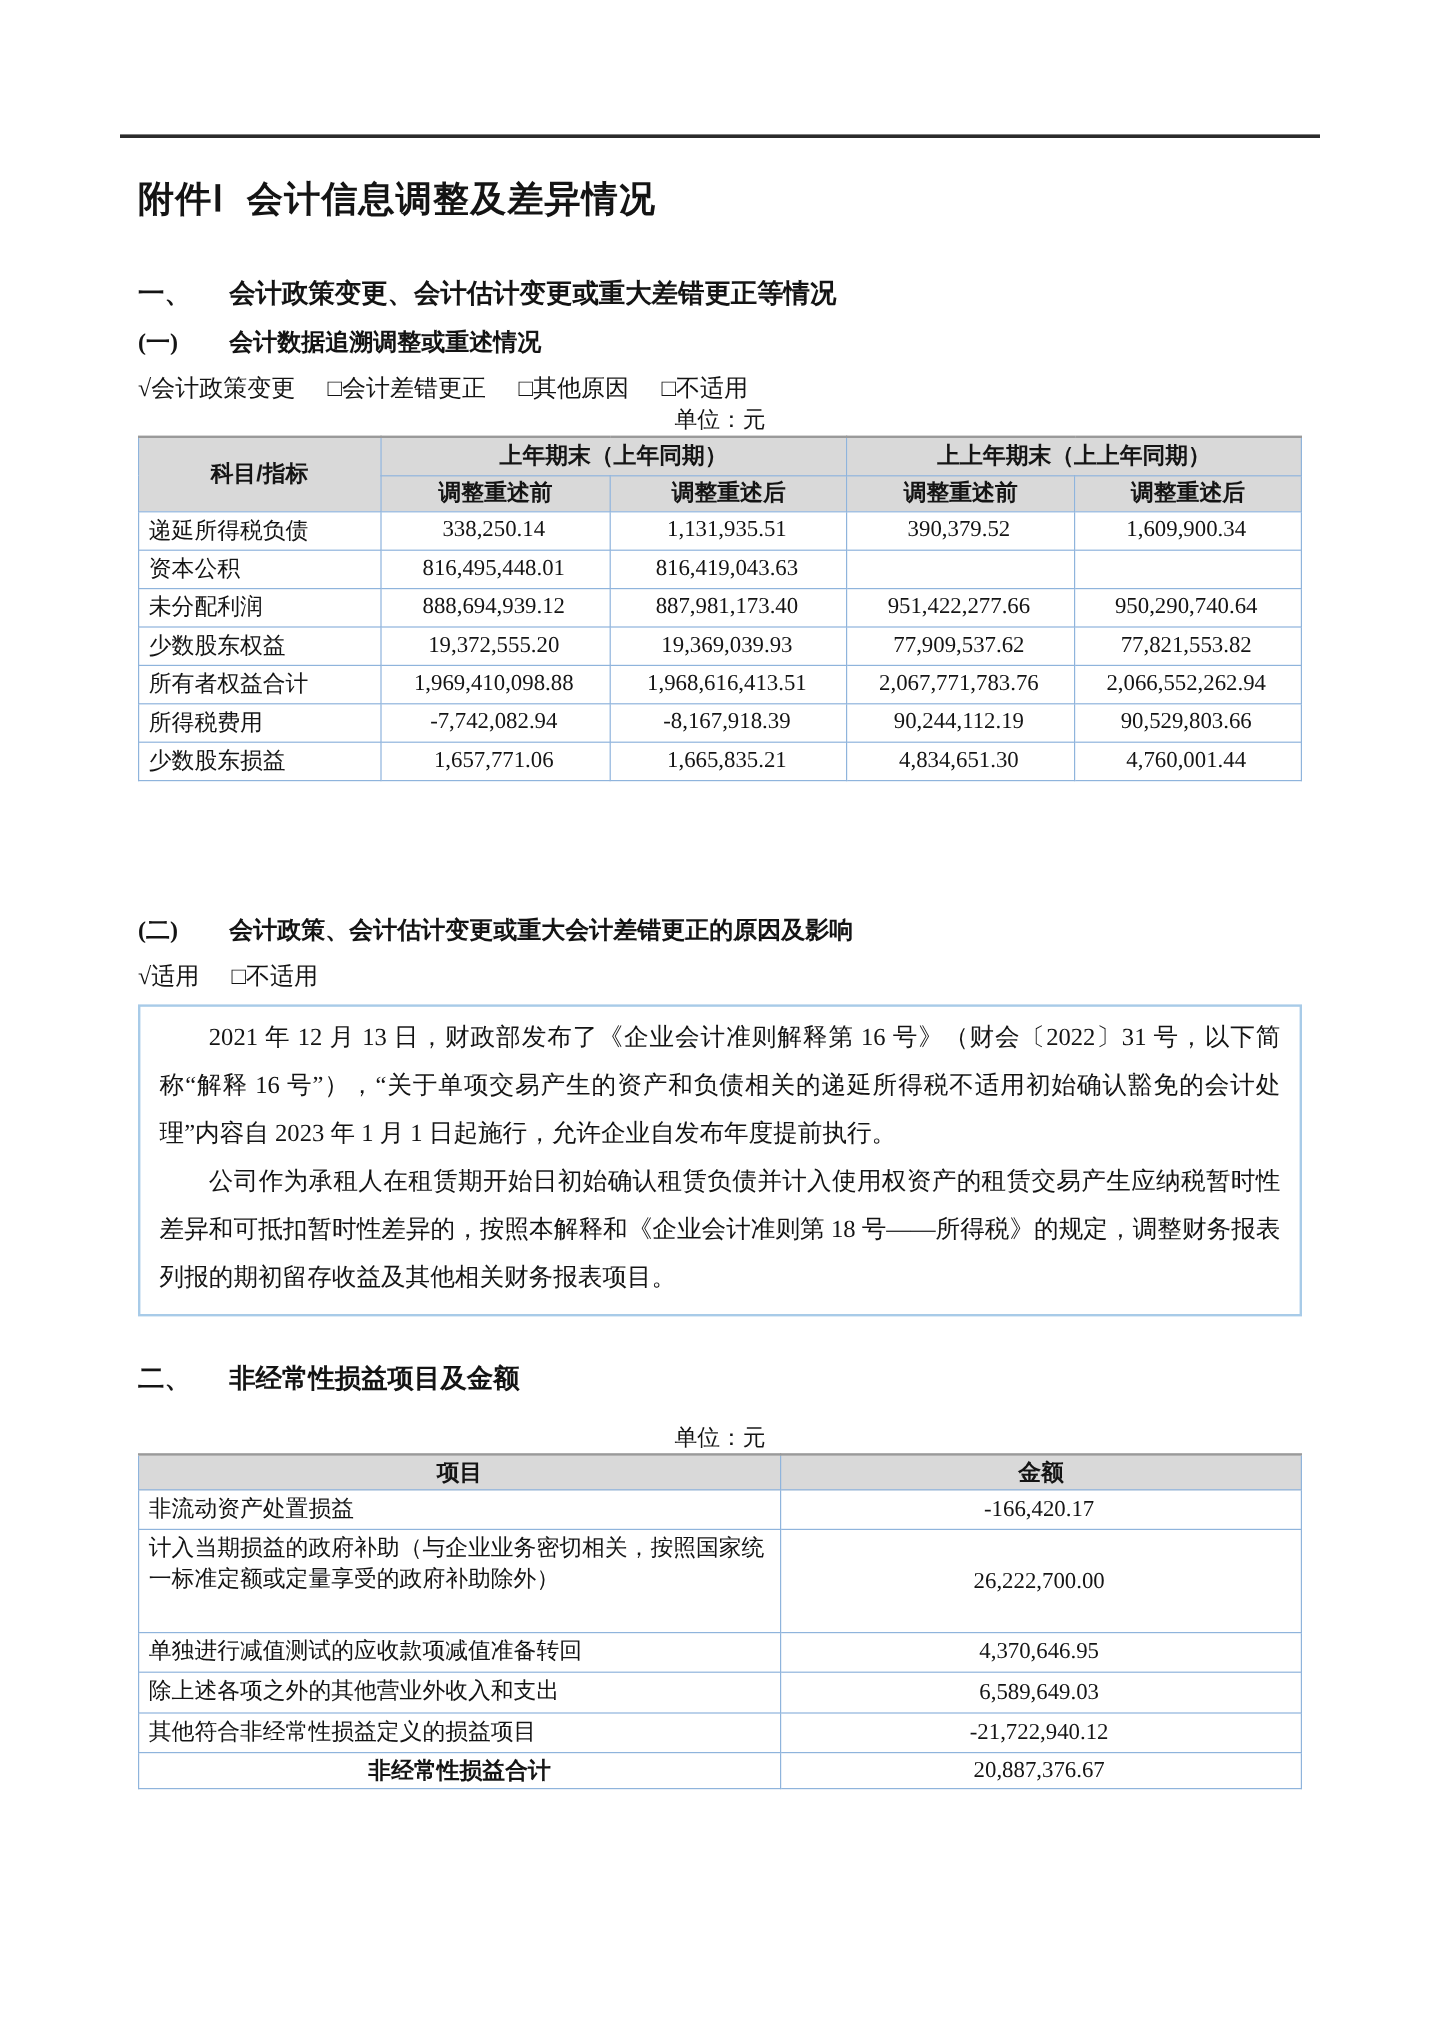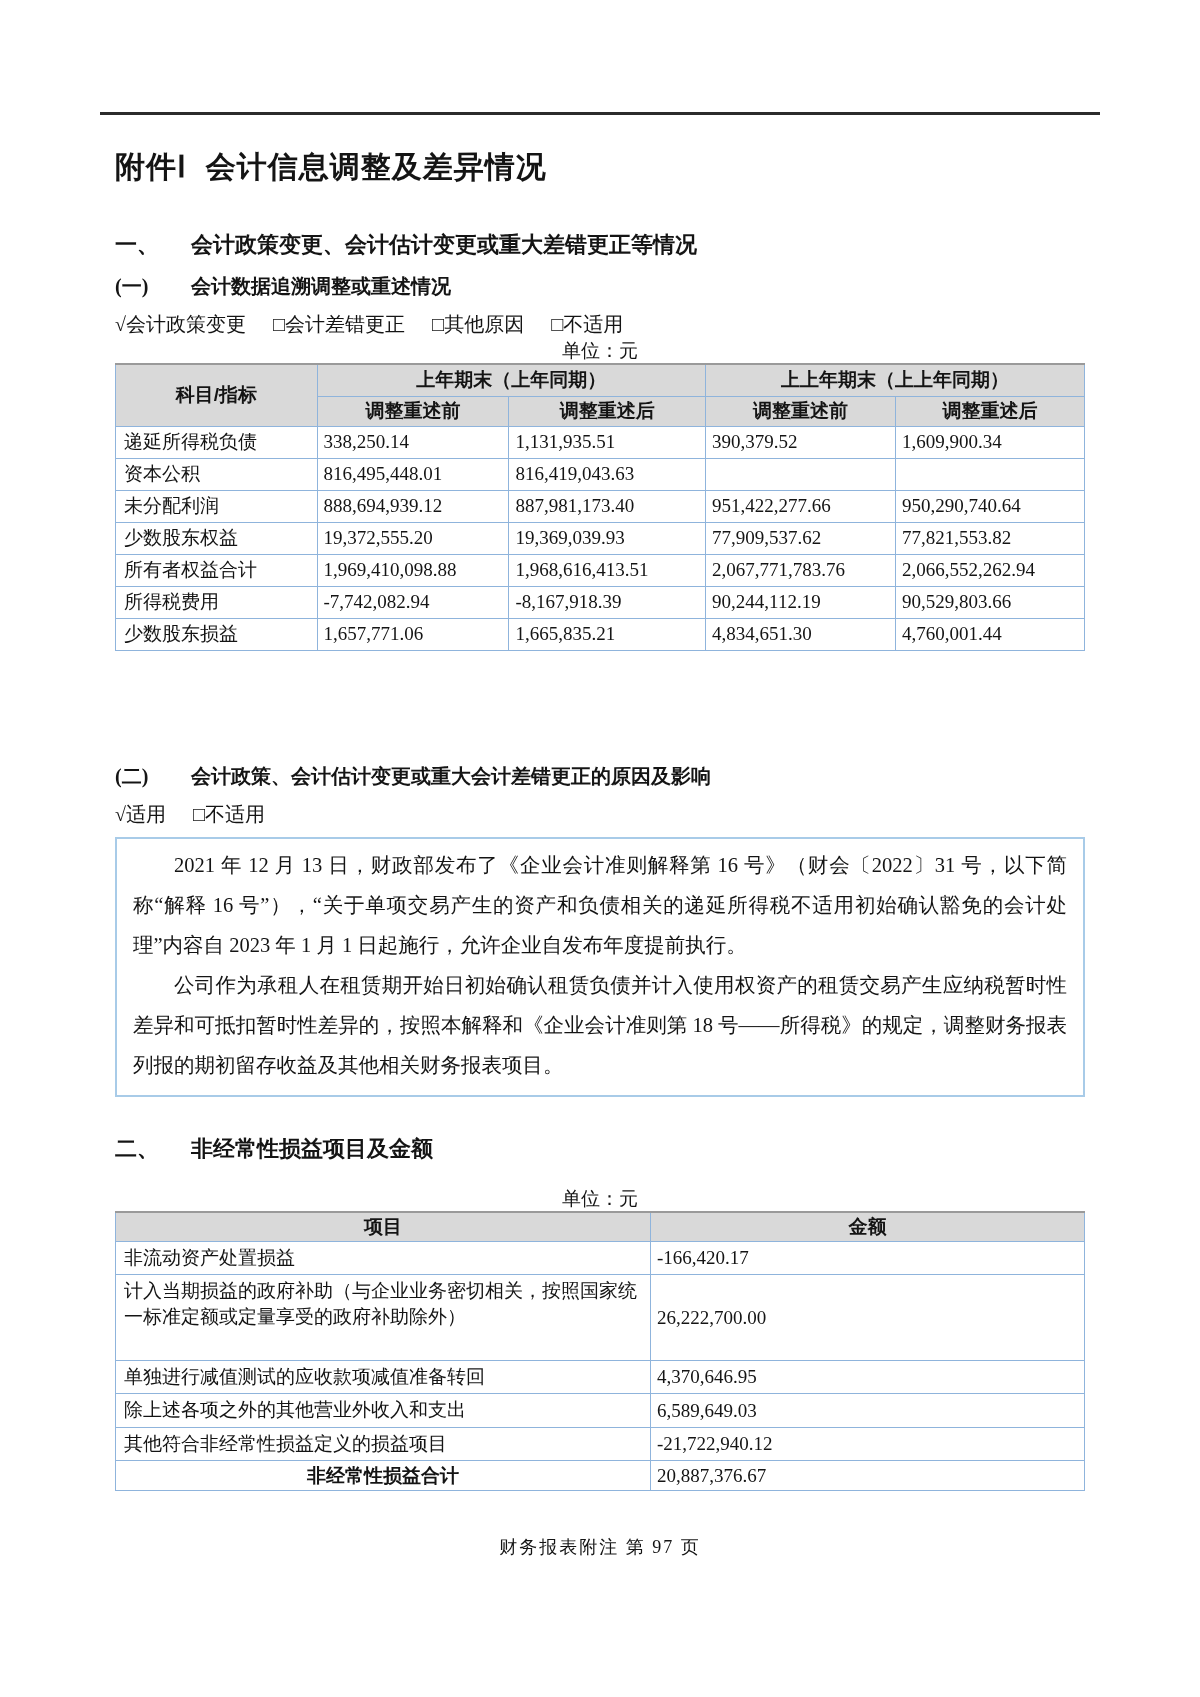--- a/index.html
+++ b/index.html
@@ -58,21 +58,21 @@
   .tbl th {
     background:#d9d9d9;
     font-family:"Liberation Sans","DejaVu Sans",sans-serif;
     font-weight:bold;
     text-align:center;
   }
   .t1 tr.gh th { height:32px; }
   .t1 tr.sh th { height:30px; }
   .t1 td { height:32px; }
   .t1 td.lbl { text-align:left; padding-left:8px; }
-  .t1 td.num, .t2 td.num { text-align:left; padding-right:9px; font-variant-numeric:tabular-nums; }
+  .t1 td.num, .t2 td.num { text-align:center; padding-right:9px; font-variant-numeric:tabular-nums; }
 
   .reason-box {
     margin-top:10px;
     border:2px solid #a8cbe8;
     padding:6px 16px 10px 16px;
     font-size:20.5px;
     line-height:40px;
     text-align:justify;
   }
   .reason-box p { margin:0; text-indent:2em; }
@@ -247,15 +247,14 @@
       <td class="item">其他符合非经常性损益定义的损益项目</td>
       <td class="num">-21,722,940.12</td>
     </tr>
     <tr class="total">
       <td class="total-lbl">非经常性损益合计</td>
       <td class="num">20,887,376.67</td>
     </tr>
   </tbody>
     </table>
 
-  <div class="footer">财务报表附注 第 97 页</div>
 
 </div>
 
 </body></html>

